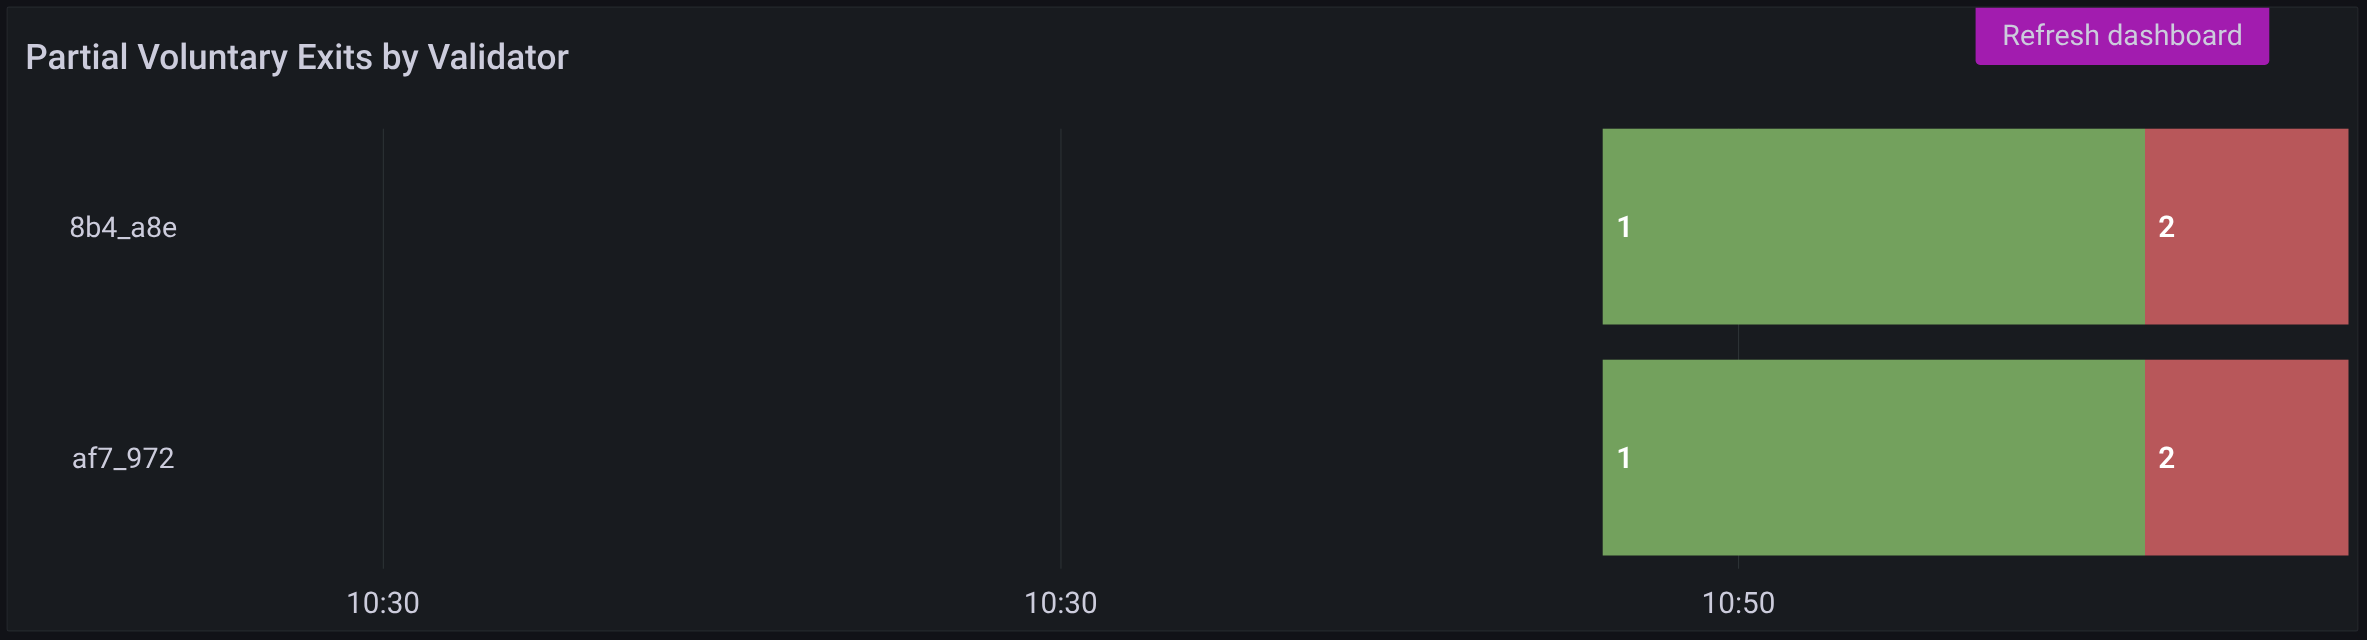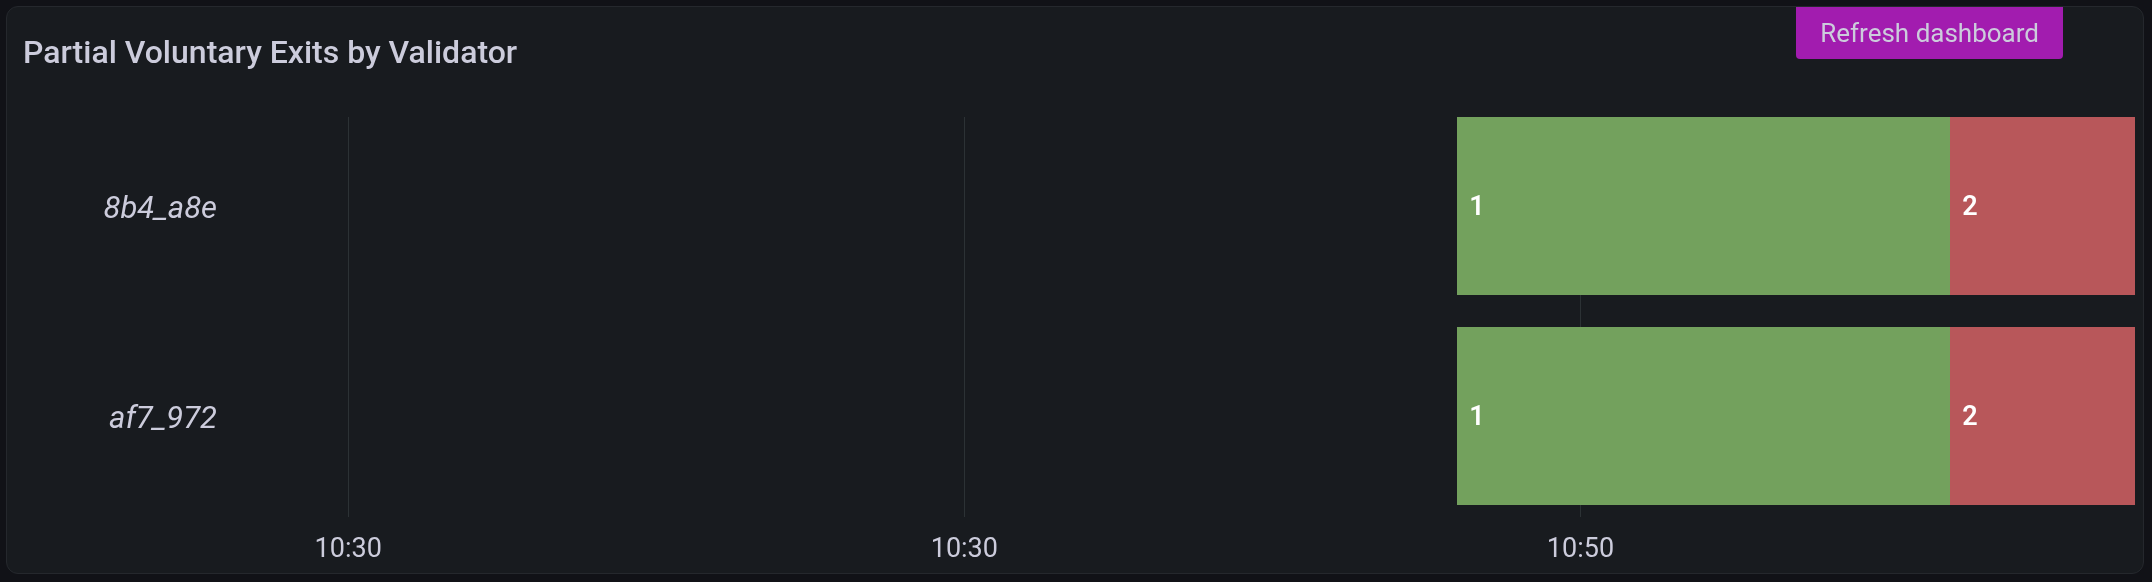--- a/index.html
+++ b/index.html
@@ -11,21 +11,21 @@
     height: 582px;
     overflow: hidden;
   }
   .panel {
     position: relative;
     width: 2138px;
     height: 568px;
     margin: 6px;
     background: #181B1F;
     border: 1px solid #25282D;
-    border-radius: 12px;
+    border-radius: 2px;
     box-sizing: border-box;
   }
   .panel-title {
     position: absolute;
     left: 16px;
     top: 26px;
     font-size: 32px;
     font-weight: 500;
     color: #CCCCDC;
   }
@@ -47,25 +47,24 @@
     top: 110px;
     left: 0;
     right: 10px;
     height: 400px; 
   }
   
   .y-label {
     position: absolute;
     left: 0;
     width: 210px;
-    text-align: right;
-    font-size: 31px;
+    text-align: center;
+    font-size: 26px;
     color: #CCCCDC;
     transform: translateY(-50%);
-    font-style: italic;
   }
   
   .chart-canvas {
     position: absolute;
     left: 218px;
     top: 0;
     width: 1910px;
     height: 400px;
   }
   .gridline {

